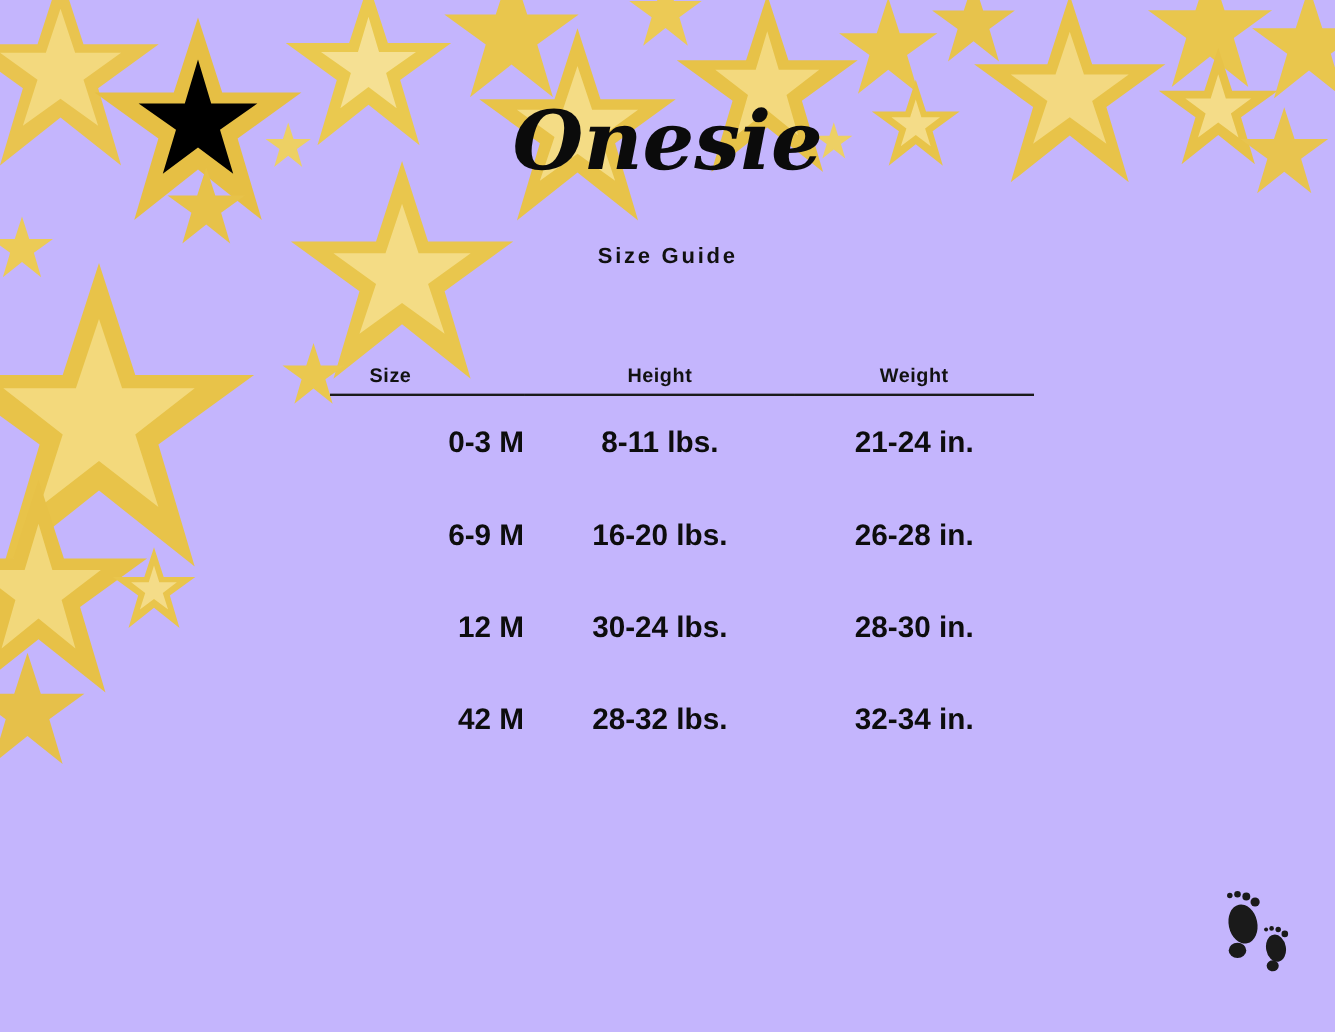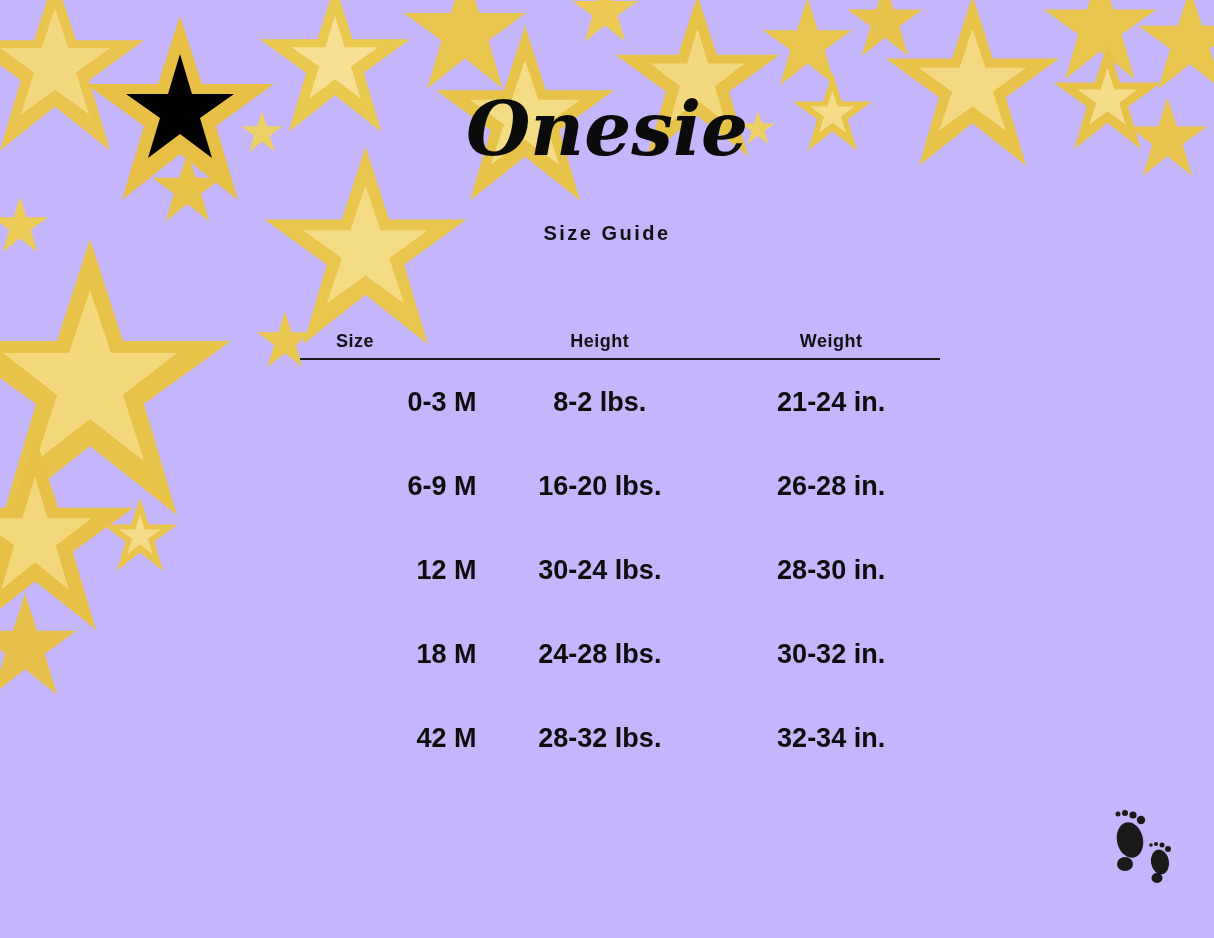--- a/index.html
+++ b/index.html
@@ -263,37 +263,32 @@
     <thead>
       <tr>
         <th class="col-size">Size</th>
         <th class="col-height">Height</th>
         <th class="col-weight">Weight</th>
       </tr>
     </thead>
     <tbody>
       <tr>
         <td class="col-size">0-3 M</td>
-        <td class="col-height">8-2 lbs.</td>
+        <td class="col-height">8-11 lbs.</td>
         <td class="col-weight">21-24 in.</td>
       </tr>
       <tr>
         <td class="col-size">6-9 M</td>
         <td class="col-height">16-20 lbs.</td>
         <td class="col-weight">26-28 in.</td>
       </tr>
       <tr>
         <td class="col-size">12 M</td>
         <td class="col-height">30-24 lbs.</td>
         <td class="col-weight">28-30 in.</td>
-      </tr>
-      <tr>
-        <td class="col-size">18 M</td>
-        <td class="col-height">24-28 lbs.</td>
-        <td class="col-weight">30-32 in.</td>
       </tr>
       <tr>
         <td class="col-size">42 M</td>
         <td class="col-height">28-32 lbs.</td>
         <td class="col-weight">32-34 in.</td>
       </tr>
     </tbody>
   </table>
 
   <div class="footprints">

